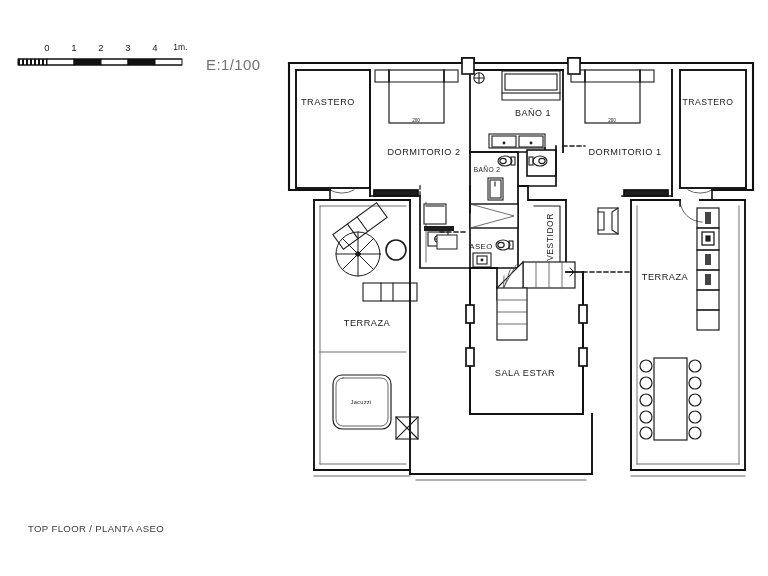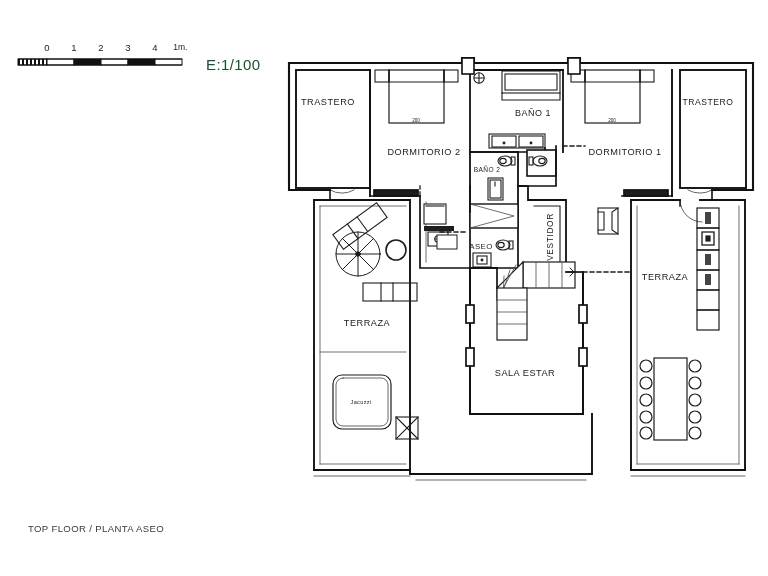--- a/index.html
+++ b/index.html
@@ -19,21 +19,21 @@
     display:flex;align-items:flex-end;gap:14px;
   }
   .scale-col{position:relative;}
   .scale-nums{
     position:relative;height:14px;width:172px;
     font-size:9.5px;color:#1a1a1a;
   }
   .scale-nums span{position:absolute;top:0;transform:translateX(-50%);}
   .scale-nums span.unit{font-size:8.5px;transform:translateX(-62%);}
   .scale-title{
-    font-size:15px;color:#14532d;letter-spacing:.4px;
+    font-size:15px;color:#737373;letter-spacing:.4px;
     padding-bottom:1px;white-space:nowrap;
   }
   .bottom-label{
     position:absolute;left:28px;top:523px;
     font-size:9.6px;color:#3a3a3a;letter-spacing:.35px;white-space:nowrap;
   }
   .room-label{
     font-family:"Liberation Sans", sans-serif;
     fill:#1a1a1a;
   }

